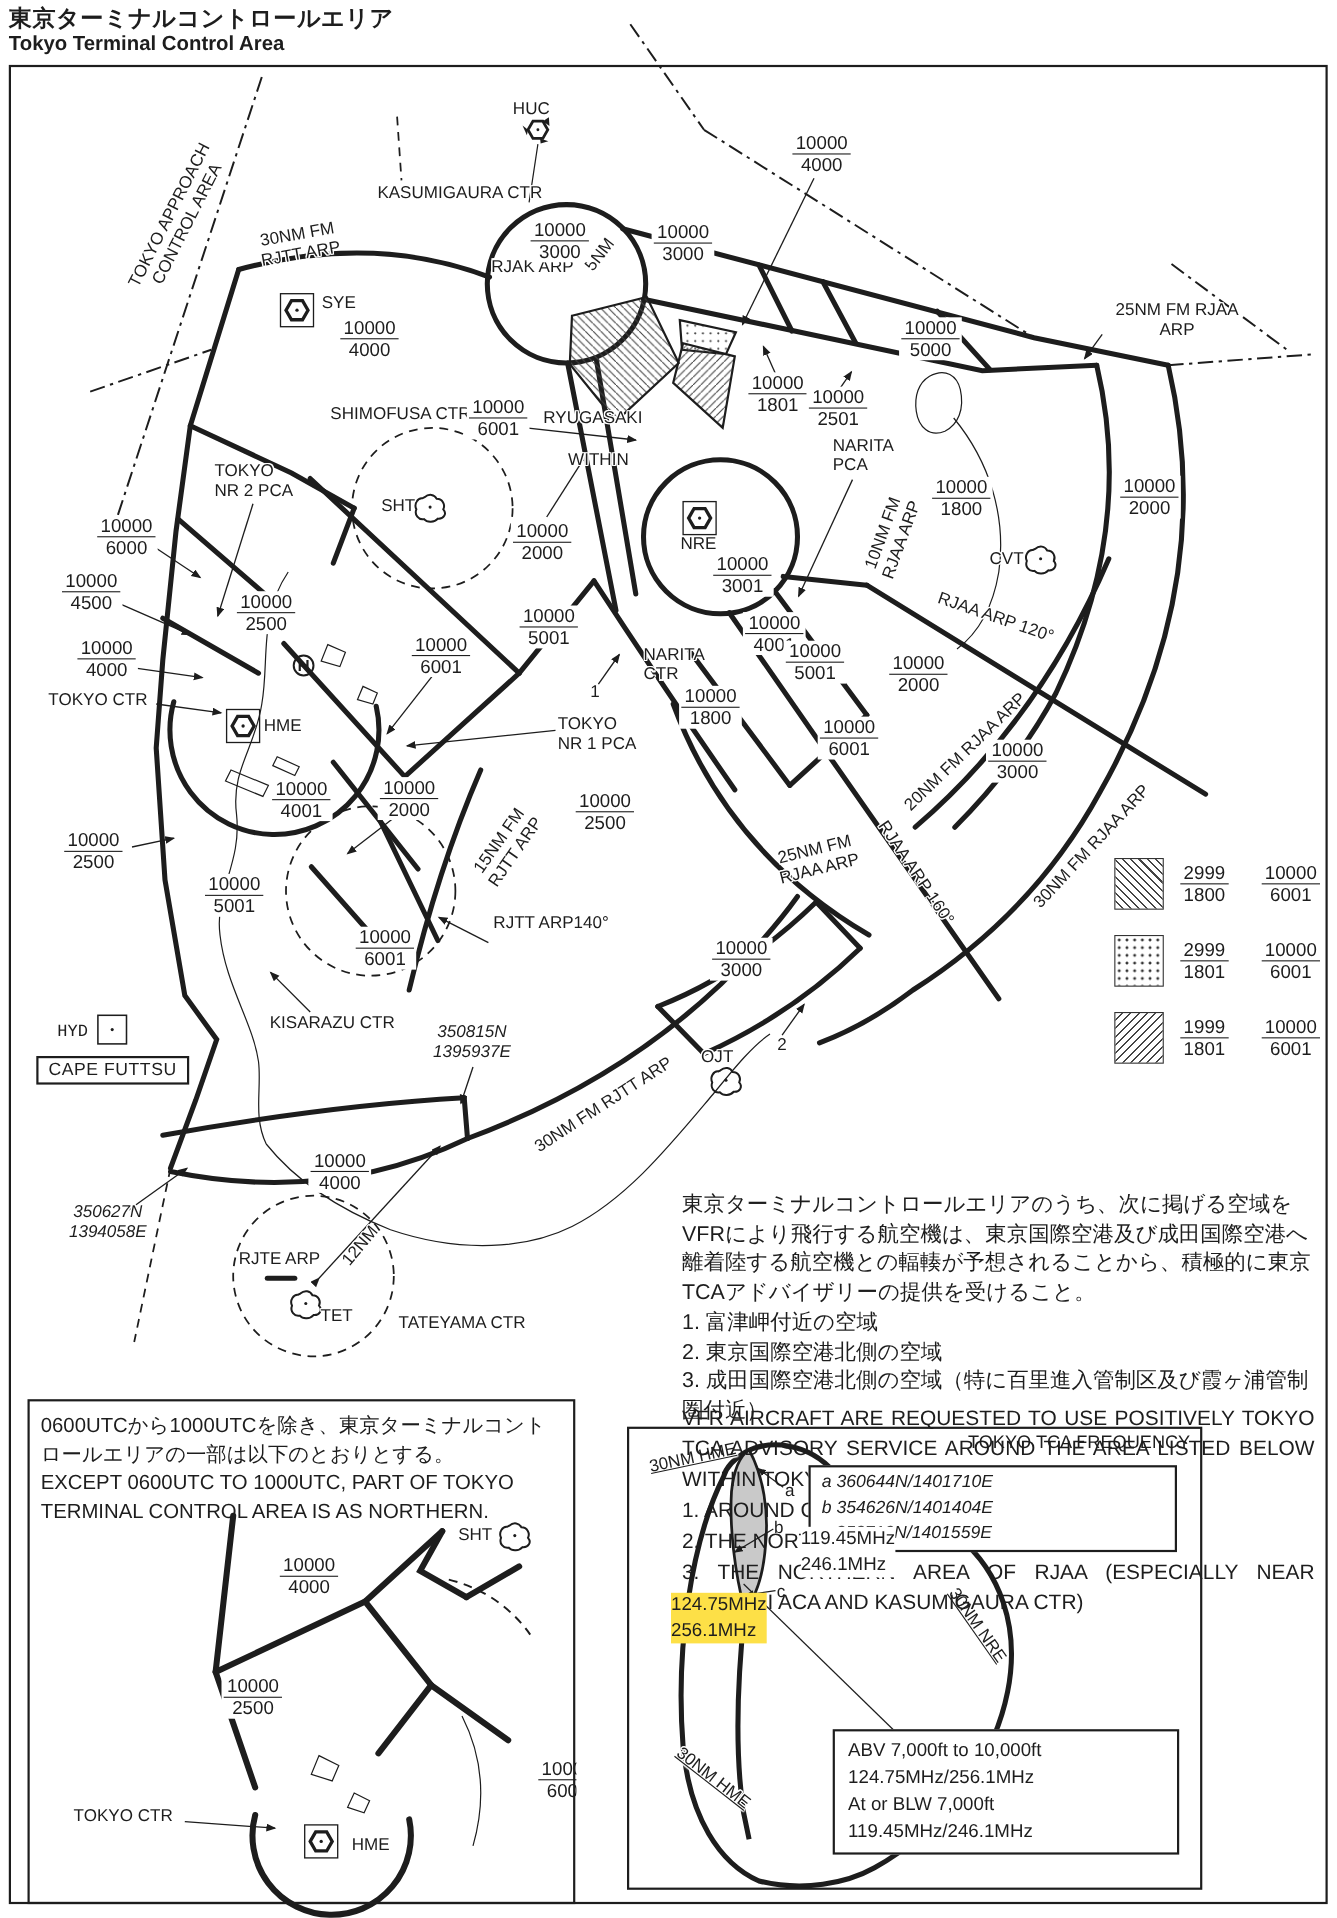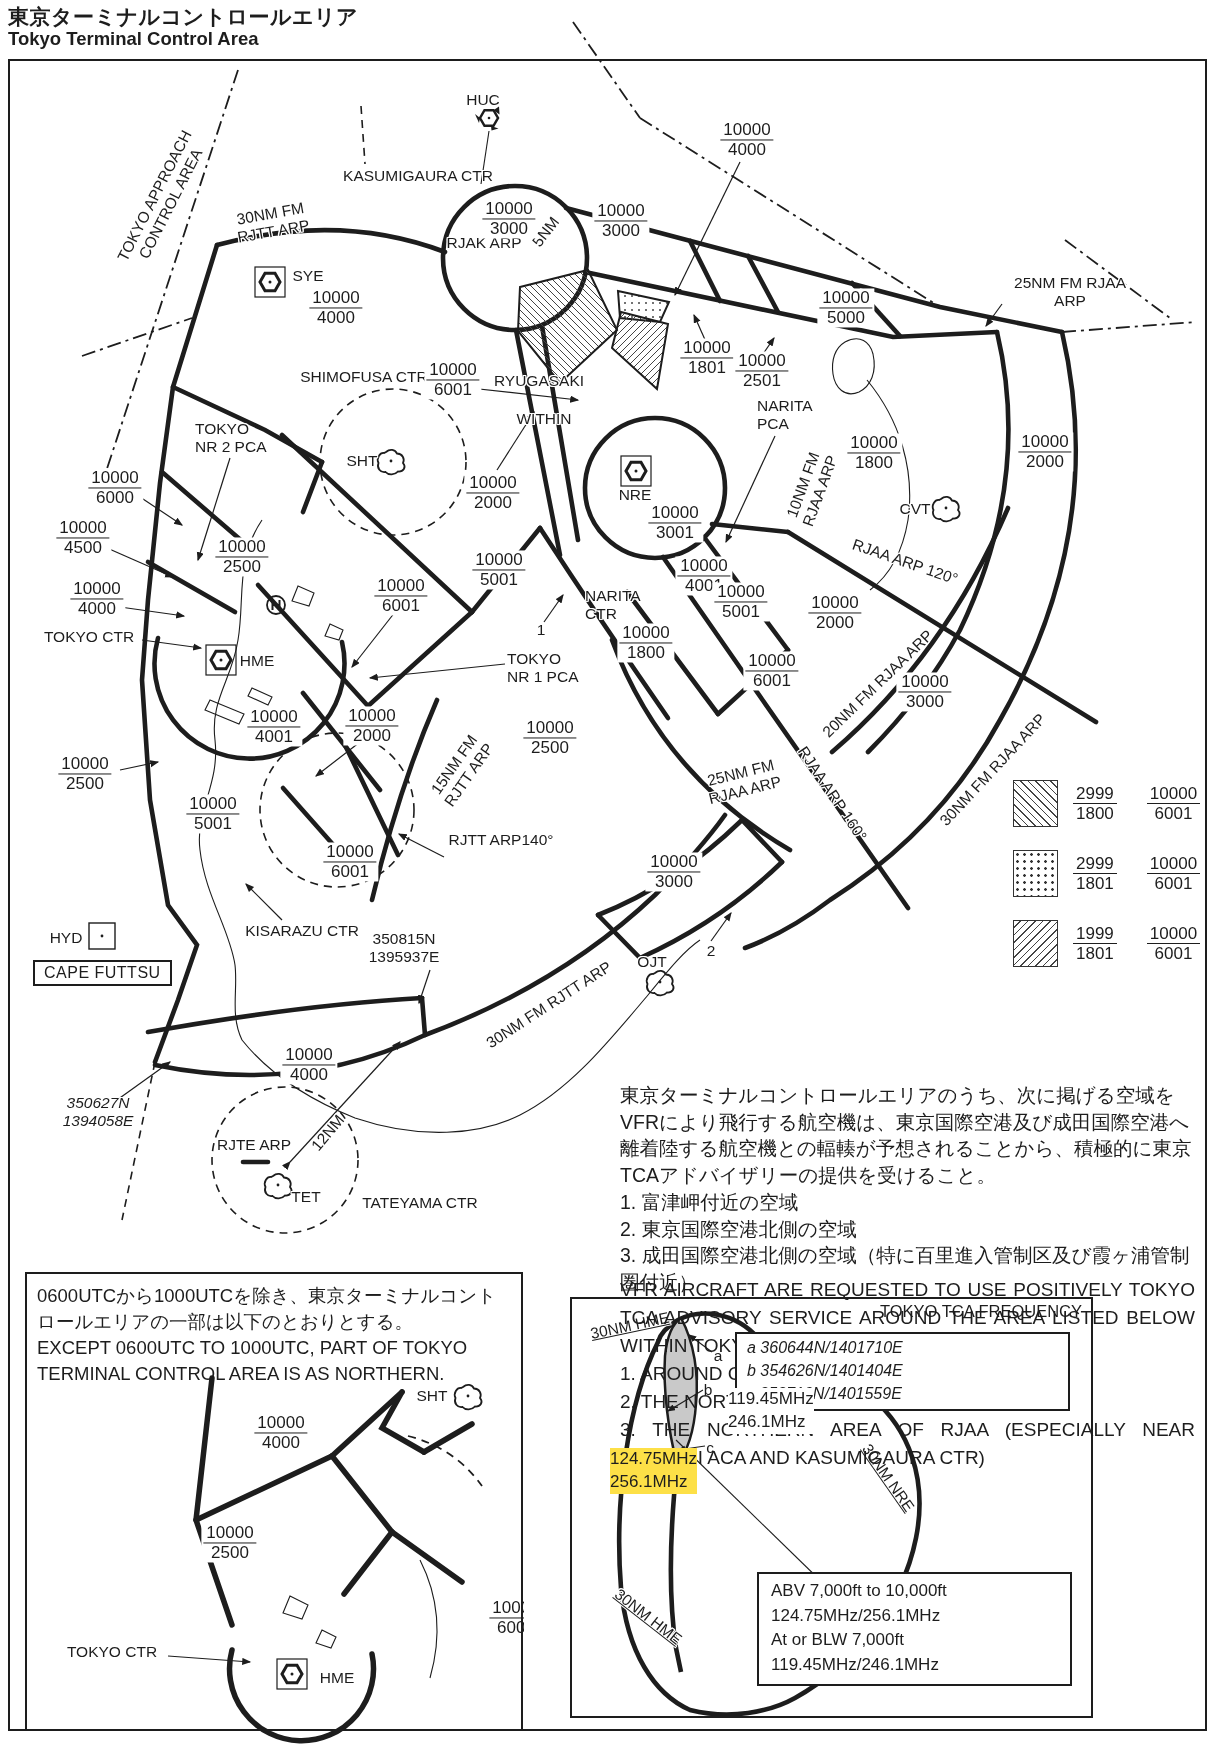--- a/index.html
+++ b/index.html
@@ -279,23 +279,23 @@
 CTR</div>
       <div class="lbl" style="left: 878px; top: 684px; transform: translate(-50%, -50%) rotate(-44deg);">20NM FM RJAA ARP</div>
       <div class="lbl" style="left: 462px; top: 770px; transform: translate(-50%, -50%) rotate(-55deg);">15NM FM
 RJTT ARP</div>
       <div class="lbl" style="left: 743px; top: 782px; transform: translate(-50%, -50%) rotate(-14deg);">25NM FM
 RJAA ARP</div>
       <div class="lbl" style="left: 832px; top: 794px; transform: translate(-50%, -50%) rotate(56deg);">RJAA ARP 160°</div>
       <div class="lbl" style="left: 993px; top: 770px; transform: translate(-50%, -50%) rotate(-47deg);">30NM FM RJAA ARP</div>
       <div class="lbl" style="left: 501px; top: 840px; transform: translate(-50%, -50%);">RJTT ARP140°</div>
       <div class="lbl" style="left: 302px; top: 931px; transform: translate(-50%, -50%);">KISARAZU  CTR</div>
-      <div class="lbl" style="left: 404px; top: 948px; transform: translate(-50%, -50%); ">350815N
+      <div class="lbl" style="left: 429px; top: 948px; transform: translate(-50%, -50%); font-style: italic;">350815N
 1395937E</div>
-      <div class="lbl" style="left: 66px; top: 938px; transform: translate(-50%, -50%);">HYD</div>
+      <div class="lbl" style="left: 66px; top: 938px; transform: translate(-50%, -50%); font-family: Liberation Mono, monospace;">HYD</div>
       <div class="lbl" style="left: 711px; top: 951px; transform: translate(-50%, -50%);">2</div>
       <div class="lbl" style="left: 652px; top: 962px; transform: translate(-50%, -50%);">OJT</div>
       <div class="lbl" style="left: 549px; top: 1005px; transform: translate(-50%, -50%) rotate(-33deg);">30NM FM RJTT ARP</div>
       <div class="lbl" style="left: 98px; top: 1112px; transform: translate(-50%, -50%); font-style: italic;">350627N
 1394058E</div>
       <div class="lbl" style="left: 254px; top: 1145px; transform: translate(-50%, -50%);">RJTE ARP</div>
       <div class="lbl" style="left: 328px; top: 1133px; transform: translate(-50%, -50%) rotate(-50deg);">12NM</div>
       <div class="lbl" style="left: 420px; top: 1203px; transform: translate(-50%, -50%);">TATEYAMA  CTR</div>
       <div class="lbl" style="left: 306px; top: 1197px; transform: translate(-50%, -50%);">TET</div>
       <div class="lbl" style="left: 432px; top: 1396px; transform: translate(-50%, -50%);">SHT</div>

